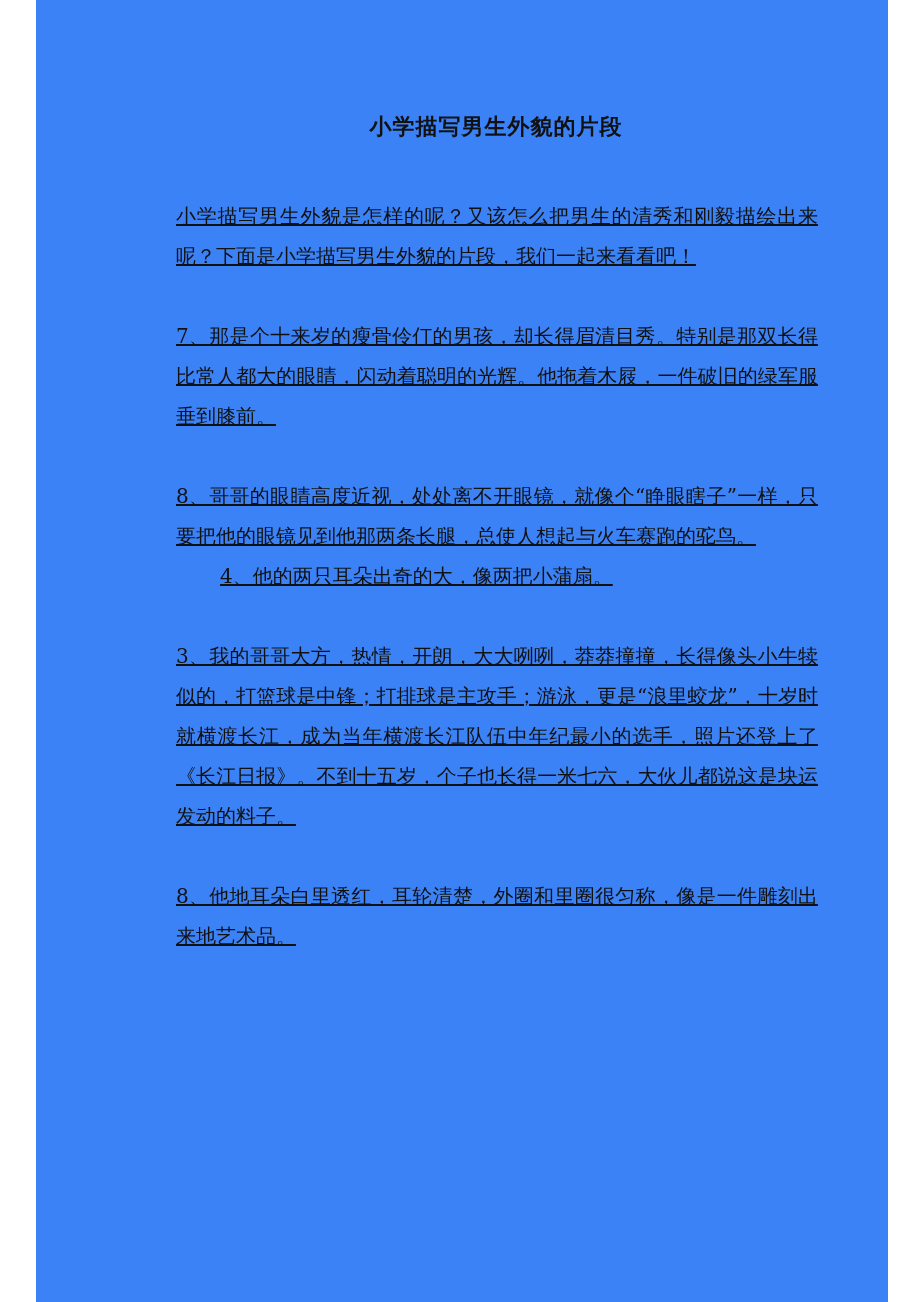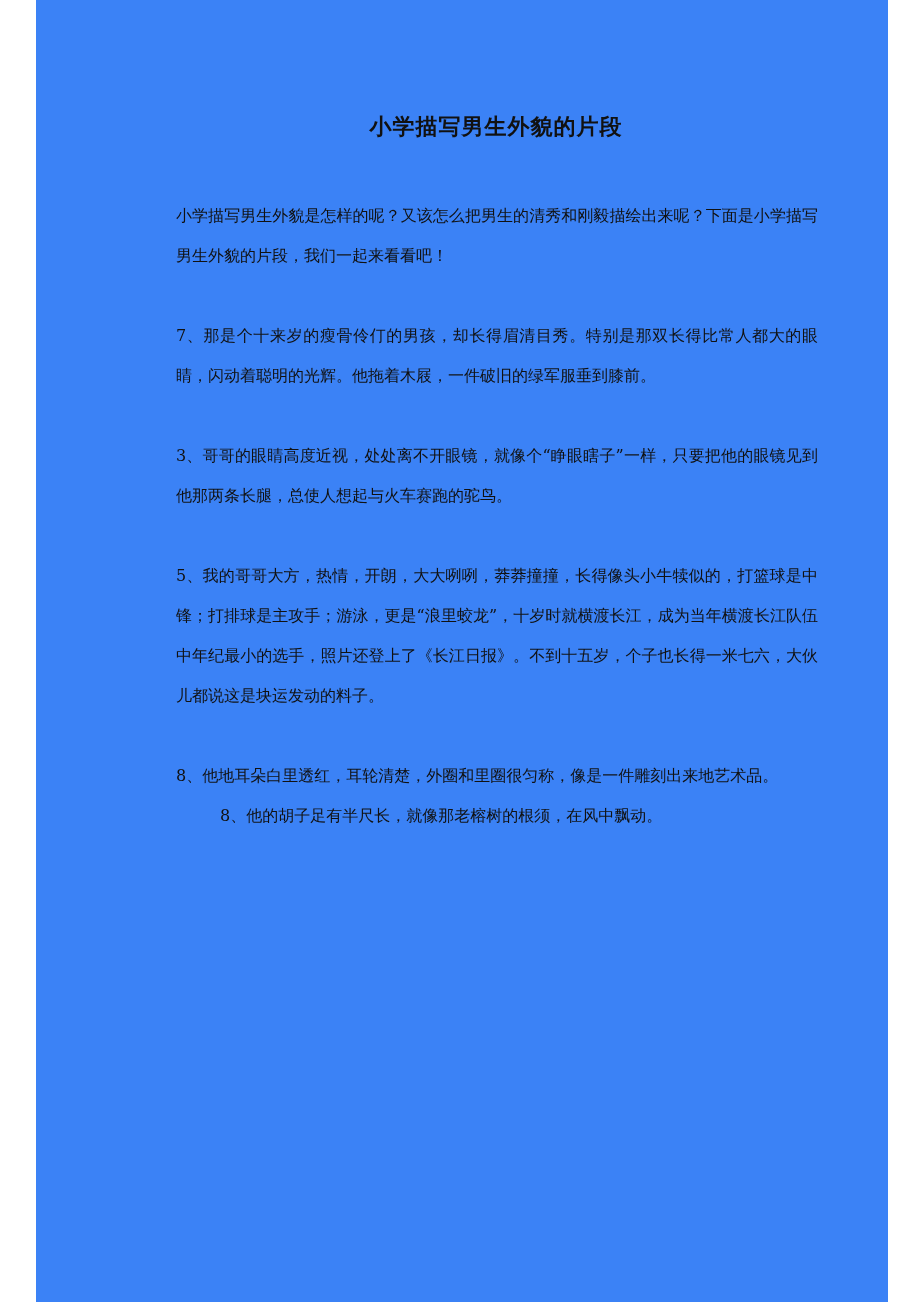--- a/index.html
+++ b/index.html
@@ -38,40 +38,41 @@
       margin: 0;
     }
     .body-text {
       position: absolute;
       left: 140px;
       width: 642px;
       top: 196px;
     }
     .para {
       margin: 0;
-      font-size: 16px;
+      font-size: 20px;
       line-height: 40px;
       text-align: justify;
       text-justify: inter-character;
       word-break: break-all;
+      text-decoration: underline;
     }
     .para.gap-before {
       margin-top: 40px;
     }
     .para.indent {
       text-indent: 44px;
     }
   </style>
 </head>
 <body>
 
 <div class="page">
   <h1 class="title">小学描写男生外貌的片段</h1>
 
   <div class="body-text">
     <p class="para">小学描写男生外貌是怎样的呢？又该怎么把男生的清秀和刚毅描绘出来呢？下面是小学描写男生外貌的片段，我们一起来看看吧！</p>
     <p class="para gap-before">7、那是个十来岁的瘦骨伶仃的男孩，却长得眉清目秀。特别是那双长得比常人都大的眼睛，闪动着聪明的光辉。他拖着木屐，一件破旧的绿军服垂到膝前。</p>
-    <p class="para gap-before">3、哥哥的眼睛高度近视，处处离不开眼镜，就像个“睁眼瞎子”一样，只要把他的眼镜见到他那两条长腿，总使人想起与火车赛跑的驼鸟。</p>
-    <p class="para gap-before">5、我的哥哥大方，热情，开朗，大大咧咧，莽莽撞撞，长得像头小牛犊似的，打篮球是中锋；打排球是主攻手；游泳，更是“浪里蛟龙”，十岁时就横渡长江，成为当年横渡长江队伍中年纪最小的选手，照片还登上了《长江日报》。不到十五岁，个子也长得一米七六，大伙儿都说这是块运发动的料子。</p>
+    <p class="para gap-before">8、哥哥的眼睛高度近视，处处离不开眼镜，就像个“睁眼瞎子”一样，只要把他的眼镜见到他那两条长腿，总使人想起与火车赛跑的驼鸟。</p>
+    <p class="para indent">4、他的两只耳朵出奇的大，像两把小蒲扇。</p>
+    <p class="para gap-before">3、我的哥哥大方，热情，开朗，大大咧咧，莽莽撞撞，长得像头小牛犊似的，打篮球是中锋；打排球是主攻手；游泳，更是“浪里蛟龙”，十岁时就横渡长江，成为当年横渡长江队伍中年纪最小的选手，照片还登上了《长江日报》。不到十五岁，个子也长得一米七六，大伙儿都说这是块运发动的料子。</p>
     <p class="para gap-before">8、他地耳朵白里透红，耳轮清楚，外圈和里圈很匀称，像是一件雕刻出来地艺术品。</p>
-    <p class="para indent">8、他的胡子足有半尺长，就像那老榕树的根须，在风中飘动。</p>
   </div>
 </div>
 
 </body></html>

